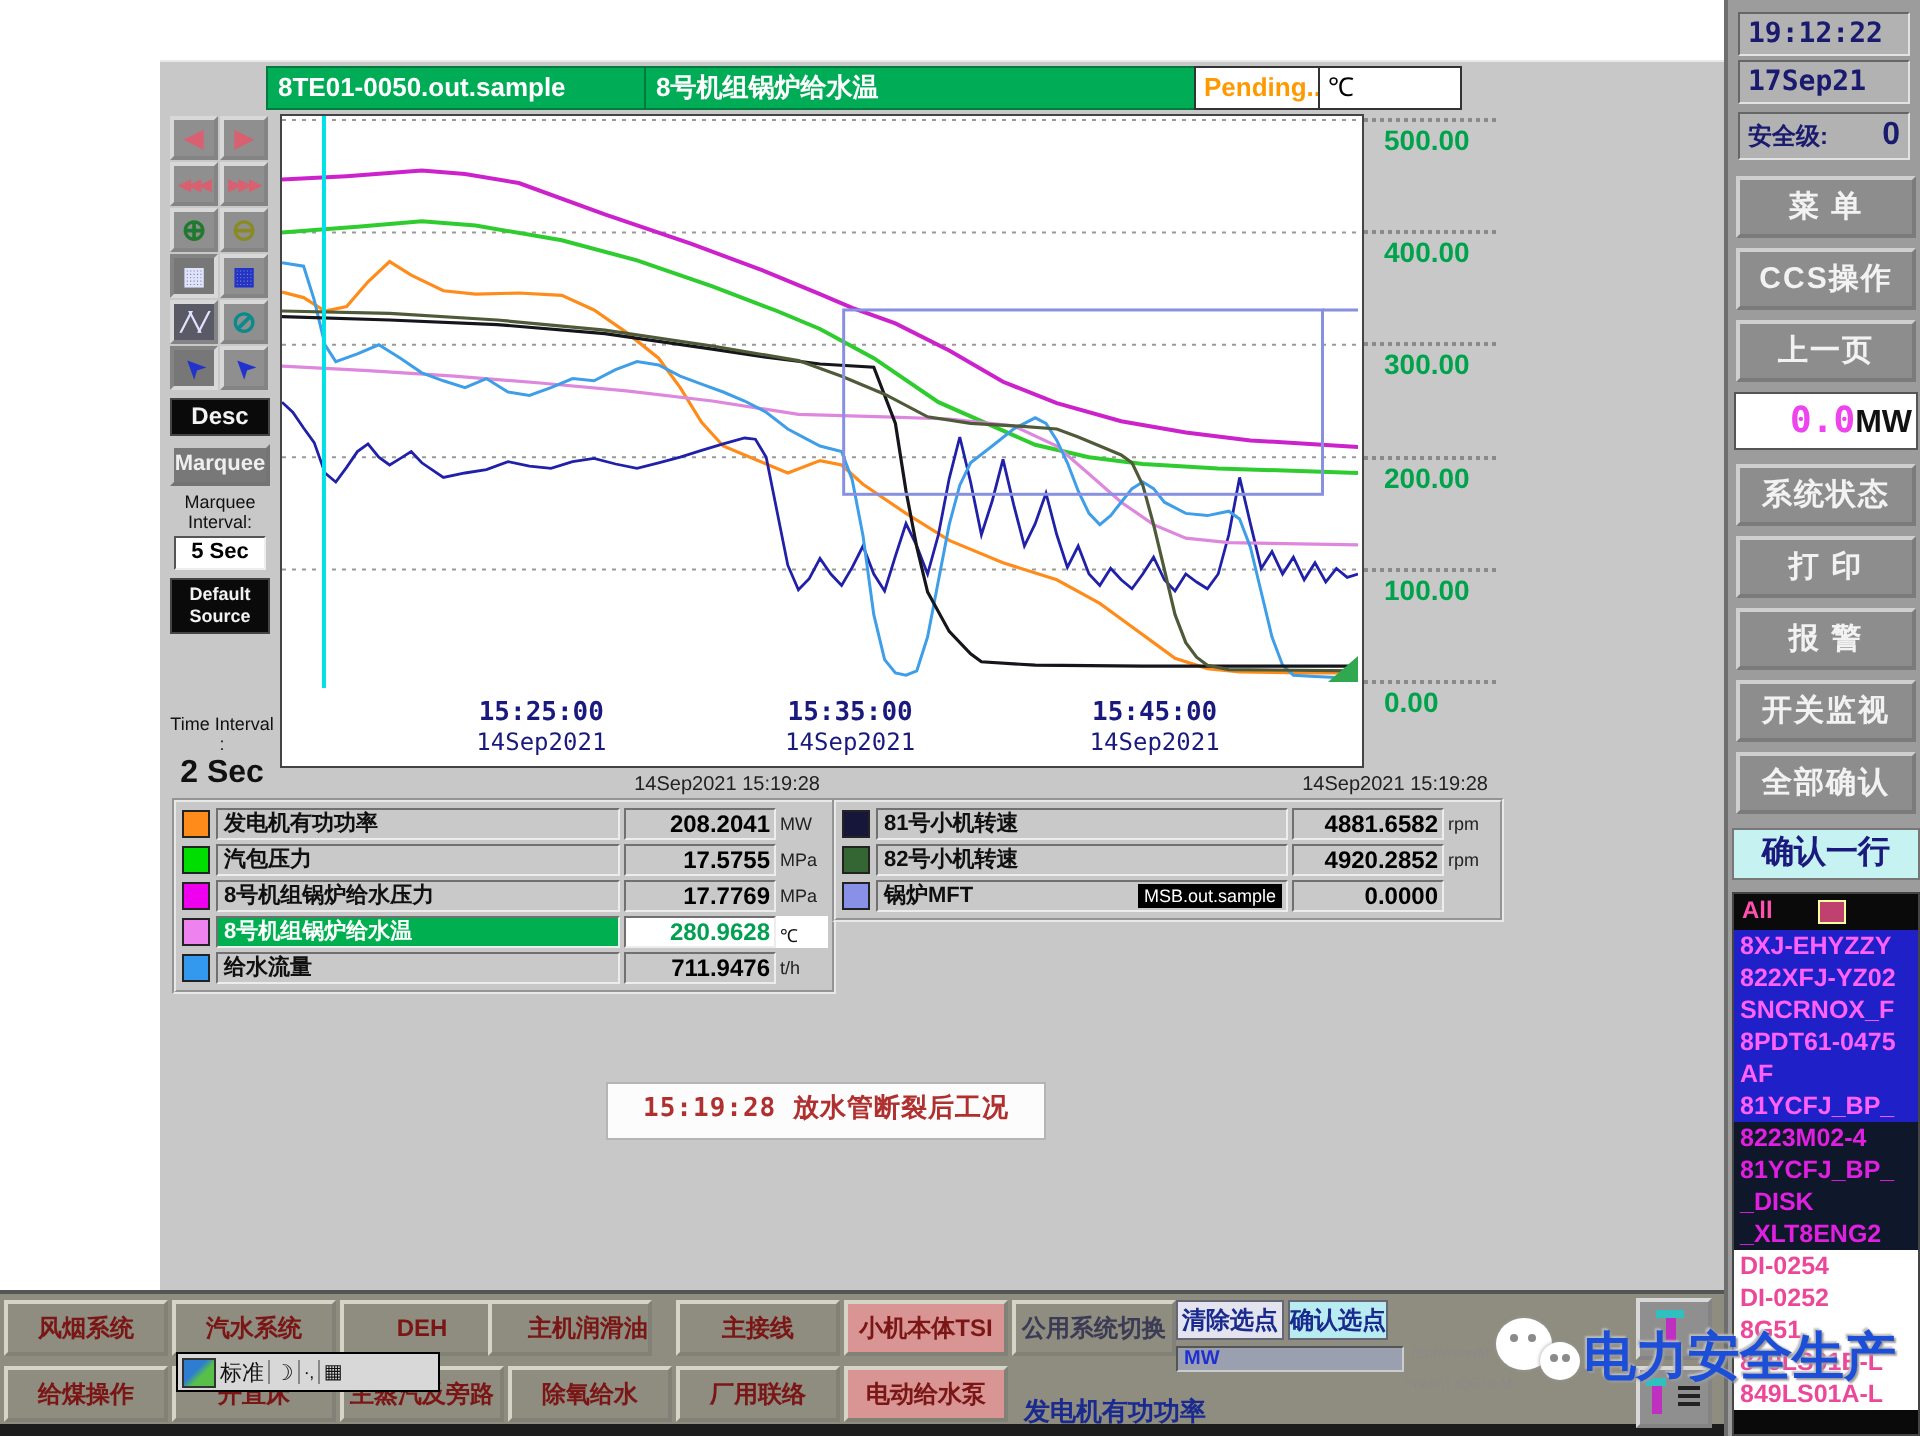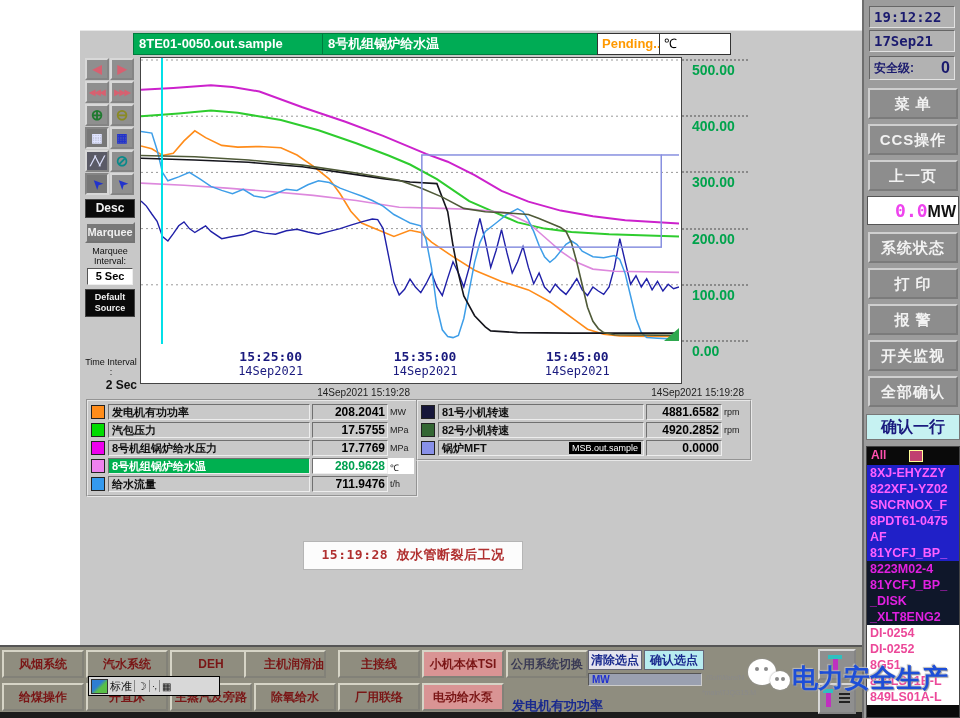--- a/index.html
+++ b/index.html
@@ -160,21 +160,21 @@
         <div class="tbtn blue rot">
           <span>➤</span>
         </div>
       </div>
     <div class="blackbtn" style="margin-top:4px;height:17px;font-size:12px;line-height:16px;">Desc</div>
     <div class="graybtn" style="margin-top:4px;height:17px;font-size:11px;line-height:16px;">Marquee</div>
     <div class="lbl" style="margin-top:3px;font-size:9px;width:50px;">Marquee Interval:</div>
     <div class="inset" style="margin:2px 2px 0 2px;height:15px;font-size:11px;line-height:14px;">5 Sec</div>
     <div class="blackbtn" style="margin-top:4px;height:24px;font-size:9px;line-height:11px;padding-top:2px;">Default Source</div>
     <div class="lbl" style="margin-top:40px;font-size:9px;width:52px;">Time Interval :</div>
-    <div class="lbl" style="margin-top:1px;font-size:12px;font-weight:bold;width:52px;text-align:right;">2 Sec</div>
+    <div class="lbl" style="margin-top:1px;font-size:16px;font-weight:bold;width:52px;">2 Sec</div>
   </div>
 
   <div class="abs plot">
     <svg id="plot-svg" width="538" height="286" viewBox="0 0 538 286">
         <line x1="0" y1="226.8" x2="538" y2="226.8" stroke="#999" stroke-width="1" stroke-dasharray="2,3"></line>
         <line x1="0" y1="170.6" x2="538" y2="170.6" stroke="#999" stroke-width="1" stroke-dasharray="2,3"></line>
         <line x1="0" y1="114.39999999999998" x2="538" y2="114.39999999999998" stroke="#999" stroke-width="1" stroke-dasharray="2,3"></line>
         <line x1="0" y1="58.19999999999999" x2="538" y2="58.19999999999999" stroke="#999" stroke-width="1" stroke-dasharray="2,3"></line>
         <line x1="0" y1="2" x2="538" y2="2" stroke="#999" stroke-width="1" stroke-dasharray="2,3"></line>
         <polyline points="0.0,88.0 10.8,90.8 21.5,97.5 32.3,95.3 43.0,82.9 53.8,72.8 64.6,79.6 80.7,87.4 96.8,89.1 118.4,88.5 139.9,89.7 156.0,97.0 172.2,108.2 188.3,121.1 199.1,135.8 209.8,153.2 220.6,165.0 236.7,171.7 252.9,178.5 269.0,172.3 279.8,174.5 290.5,184.1 312.0,198.7 333.6,212.2 360.5,223.4 387.4,231.9 408.9,243.7 419.6,251.5 435.8,263.3 446.5,271.2 462.7,276.3 478.8,277.9 511.1,278.5 538.0,278.5" fill="none" stroke="#FF8C1A" stroke-width="1.6"></polyline>
@@ -289,21 +289,21 @@
       </div>
     <div id="bb2">
         <div class="bbtn" style="left: 2px; top: 36px;">给煤操作</div>
         <div class="bbtn" style="left: 86px; top: 36px;">开直床</div>
         <div class="bbtn" style="left: 170px; top: 36px;">主蒸汽及旁路</div>
         <div class="bbtn" style="left: 254px; top: 36px;">除氧给水</div>
         <div class="bbtn" style="left: 338px; top: 36px;">厂用联络</div>
         <div class="bbtn pink" style="left: 422px; top: 36px;">电动给水泵</div>
       </div>
     <div class="selbtn" style="left:588px;top:3px;width:54px;background:#E4E4EE;">清除选点</div>
-    <div class="selbtn" style="left:644px;top:3px;width:60px;background:#B8ECF0;">确认选点</div>
+    <div class="selbtn" style="left:644px;top:3px;width:50px;background:#B8ECF0;">确认选点</div>
     <div class="mwfield" style="left:588px;top:26px;width:114px;height:13px;">MW</div>
     <div class="pathtxt" style="left:706px;top:27px;">/SoftWare/M</div>
     <div class="pathtxt" style="left:702px;top:42px;">*main\TJQG15.M</div>
     <div class="sigtxt" style="left:512px;top:50px;">发电机有功功率</div>
     <div class="toolico" style="left:818px;top:2px;">
       <span class="tico-t"></span>
         <span class="tico-s"></span>
     </div>
     <div class="toolico" style="left:818px;top:36px;">
       <span class="tico-t" style="left:3px;width:10px;"></span>

